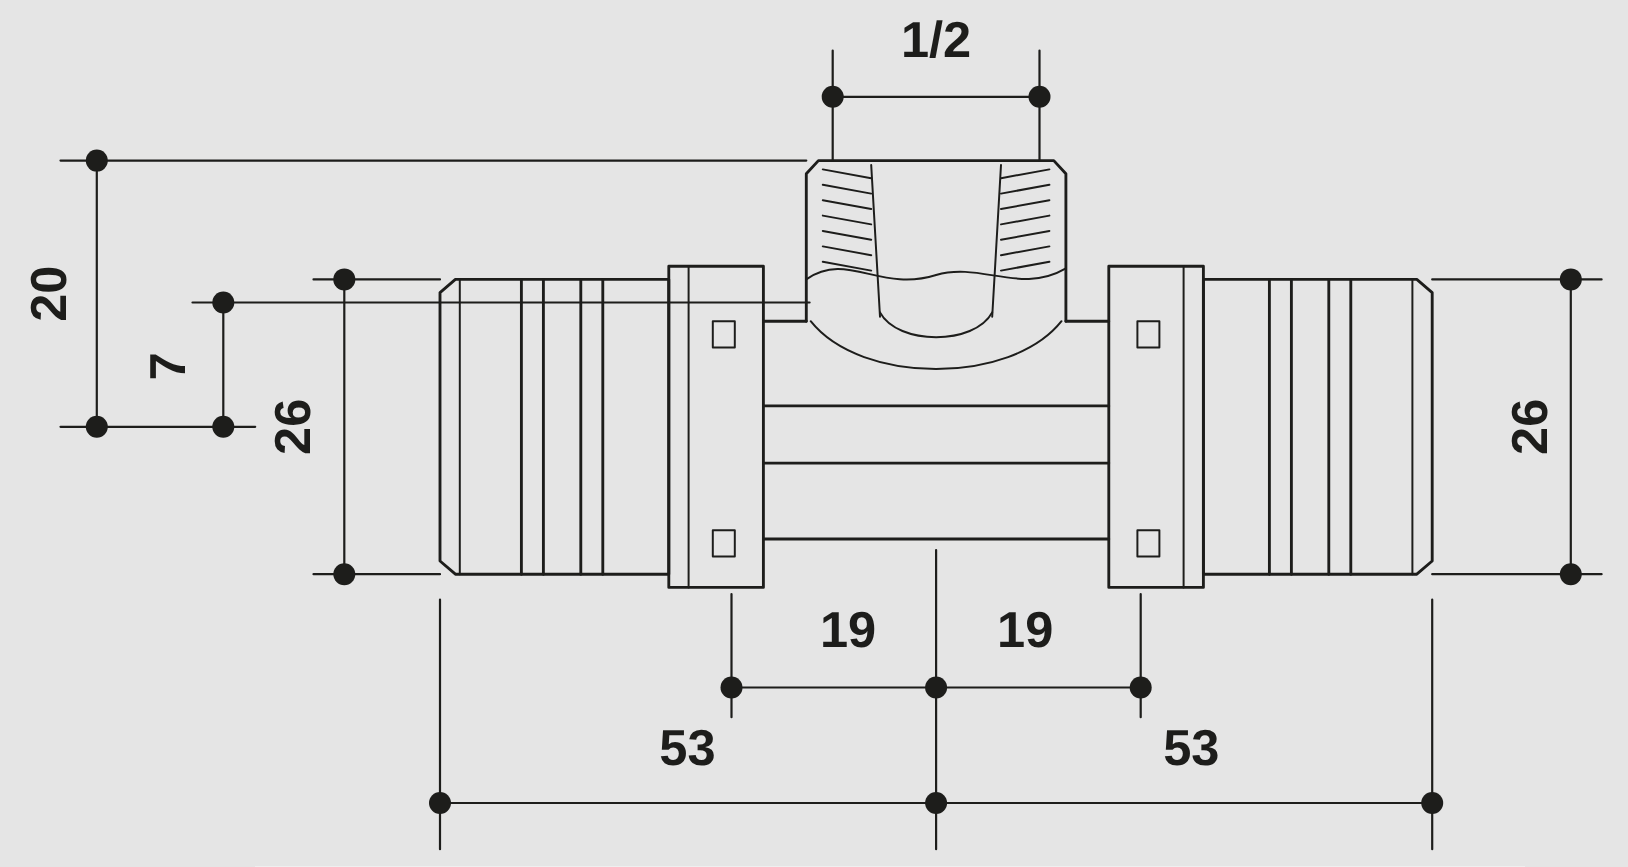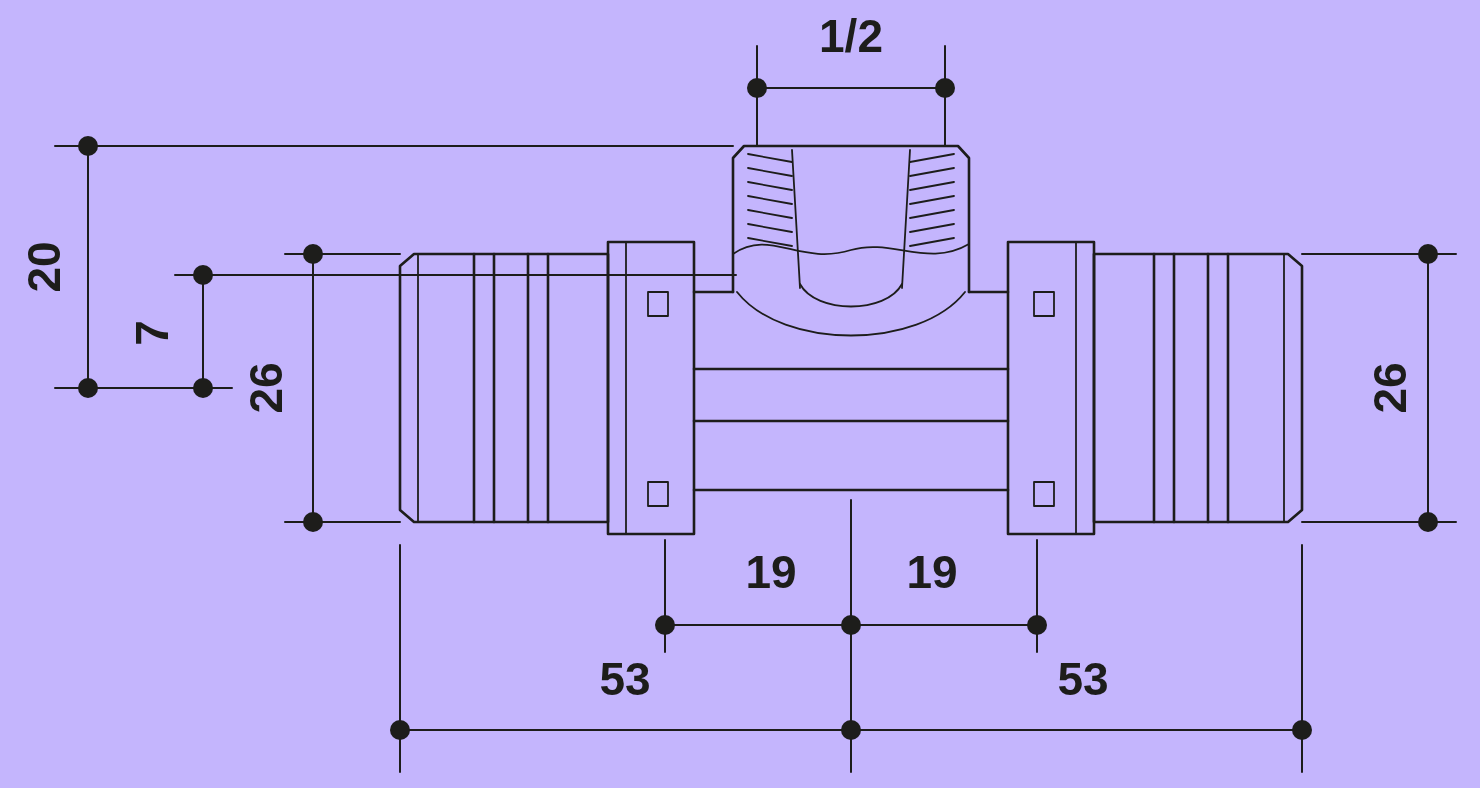--- a/index.html
+++ b/index.html
@@ -1,17 +1,17 @@
 <!DOCTYPE html>
 <html><head>
 <meta charset="utf-8">
 <style>
   html,body{margin:0;padding:0;background:#ffffff;}
   .canvas{
-    width:1480px;height:788px;background:#c4b5fd;position:relative;overflow:hidden;
+    width:1480px;height:788px;background:#e5e5e5;position:relative;overflow:hidden;
     font-family:"Liberation Sans","DejaVu Sans",sans-serif;
   }
   svg{display:block;width:1480px;height:788px;}
   .outline{fill:none;stroke:#1d1d1b;stroke-width:2.6;stroke-linejoin:round;stroke-linecap:round;}
   .thin{fill:none;stroke:#1d1d1b;stroke-width:1.8;stroke-linejoin:round;stroke-linecap:round;}
   .dimline{fill:none;stroke:#1d1d1b;stroke-width:2;stroke-linecap:round;}
   .dot{fill:#1d1d1b;stroke:none;}
   .dimtext{
     font-family:"Liberation Sans","DejaVu Sans",sans-serif;
     font-size:46px;font-weight:600;fill:#1d1d1b;

